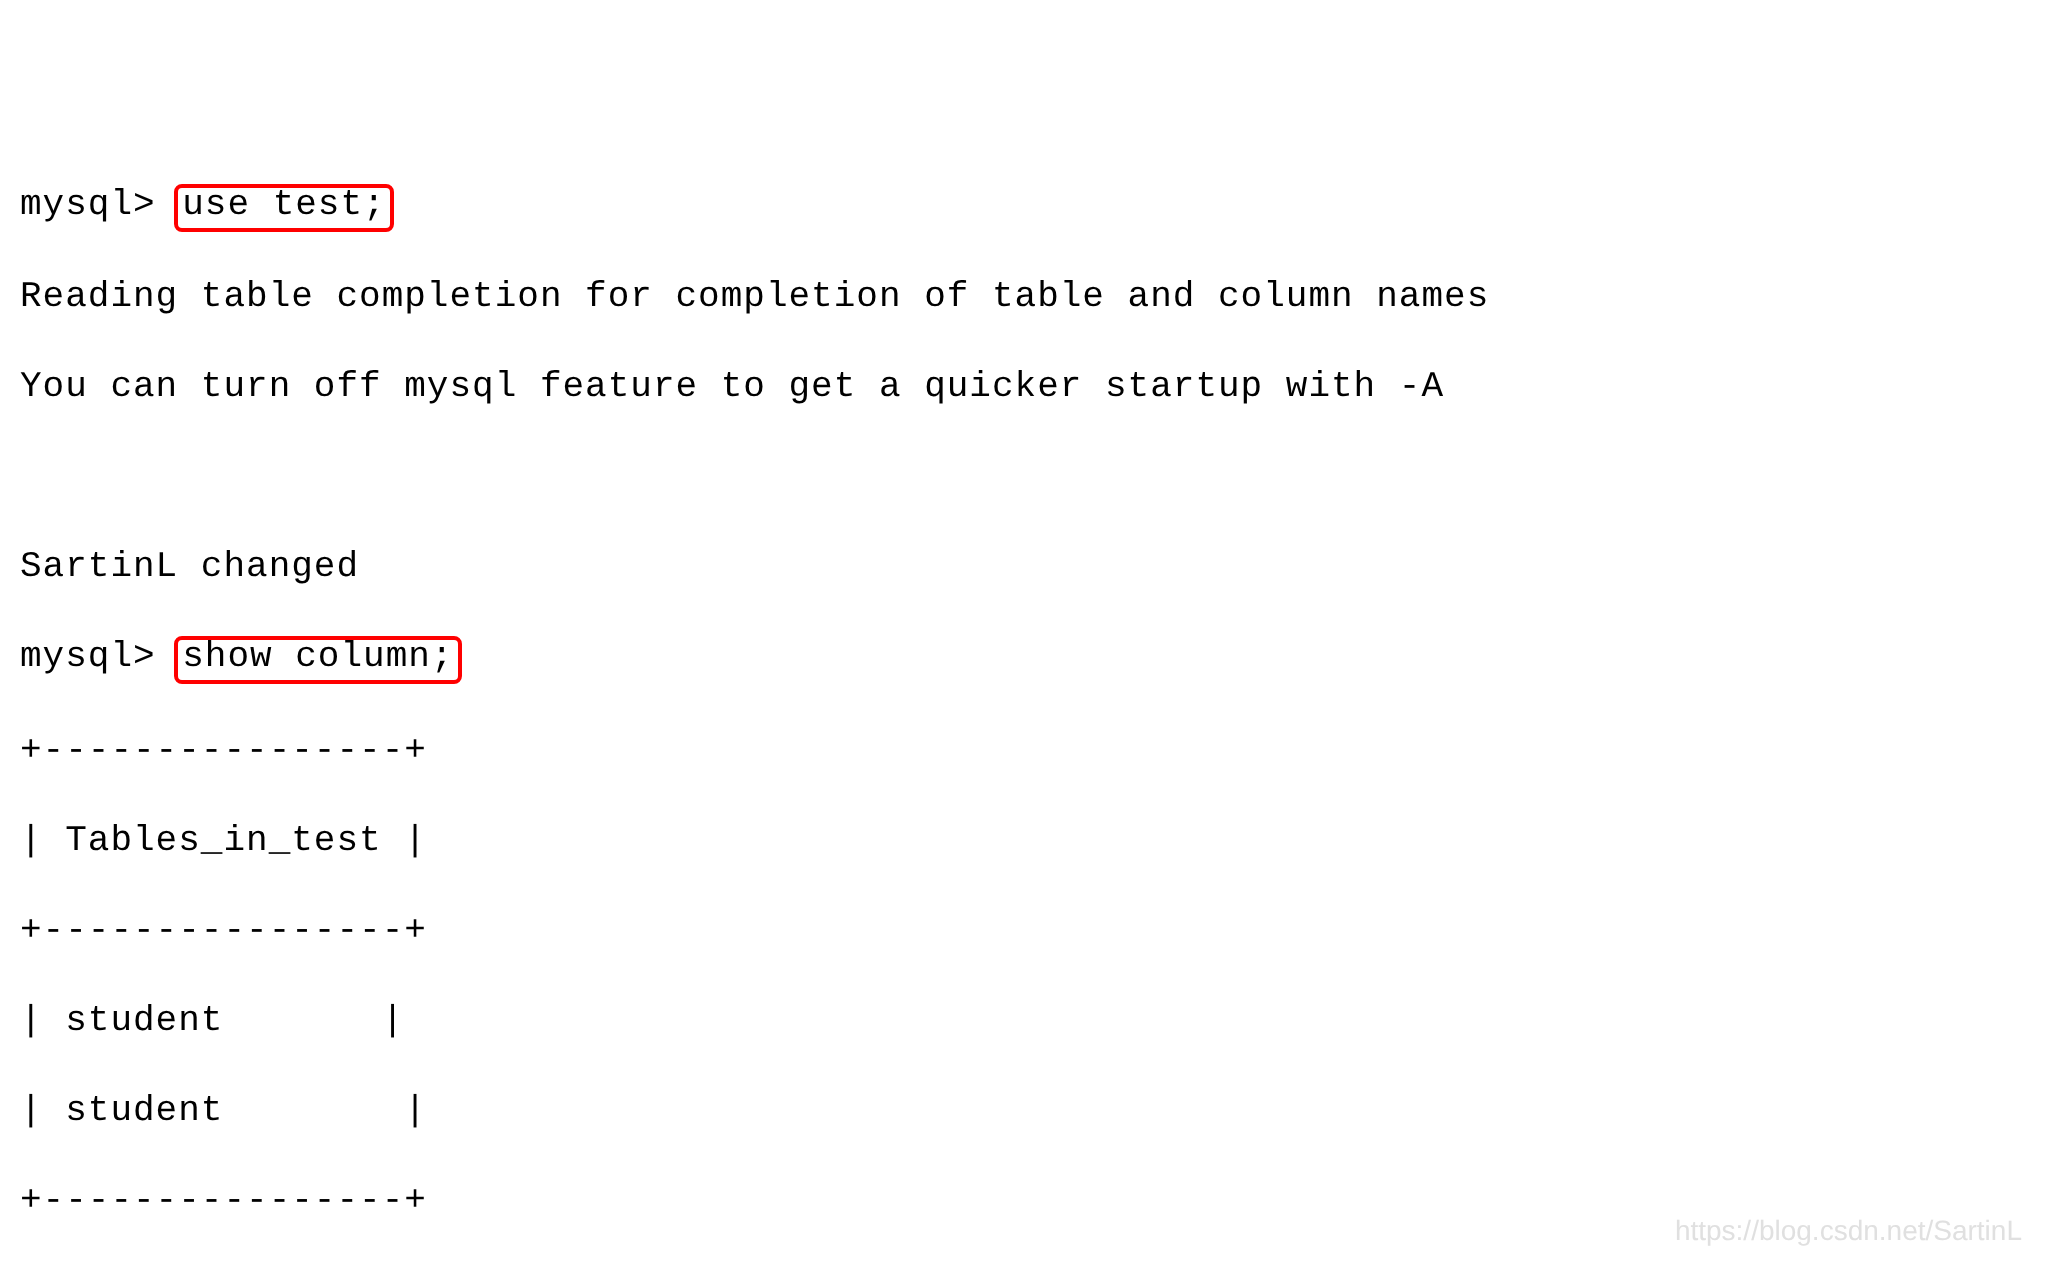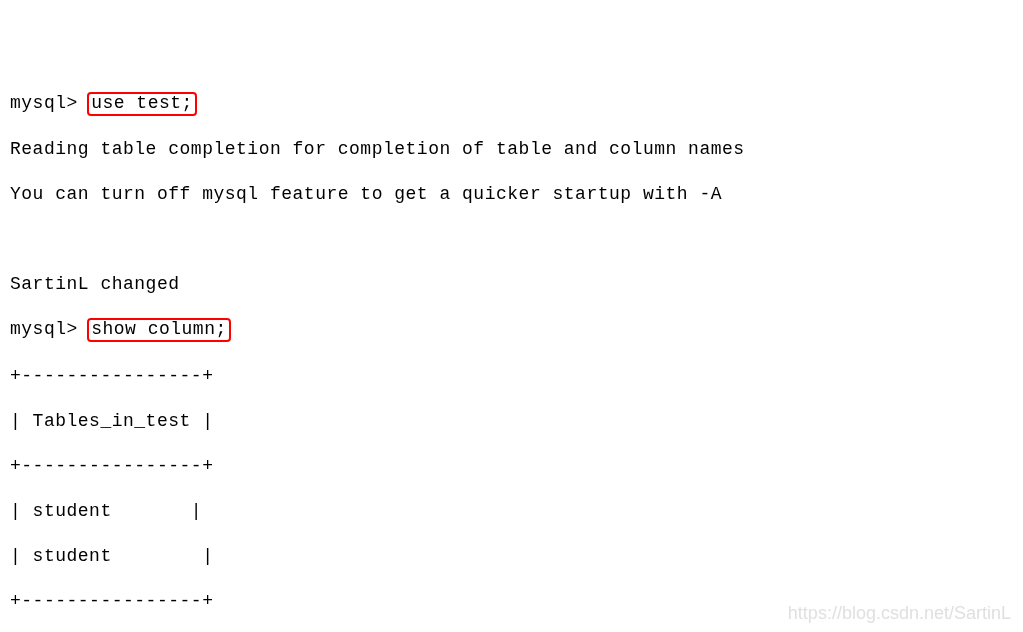--- a/index.html
+++ b/index.html
@@ -30,21 +30,21 @@
       border-radius: 4px;
       padding: 0 2px;
       margin-left: -2px;
       line-height: 1.1;
     }
     .watermark {
       position: fixed;
       bottom: 8px;
       right: 12px;
       color: #e0e0e0;
-      font-size: 18px;
+      font-size: 14px;
       font-family: Arial, sans-serif;
       letter-spacing: 0;
     }
   </style>
 </head>
 <body>
 
 
 
 <span class="line"><span class="prompt">mysql&gt; </span><span class="highlight">use test;</span></span>

